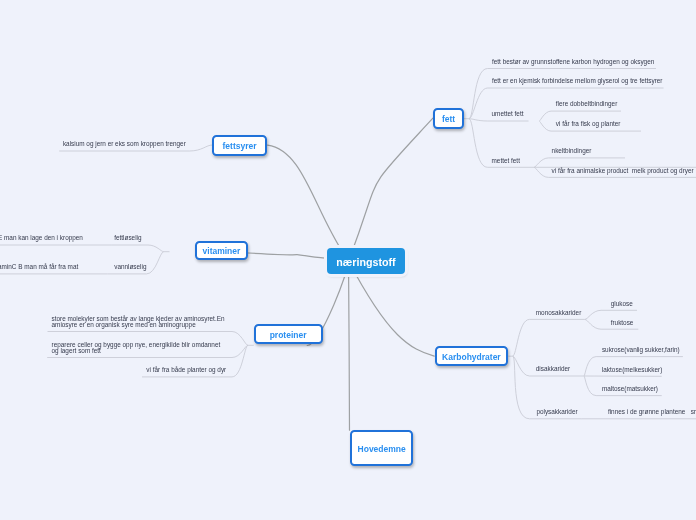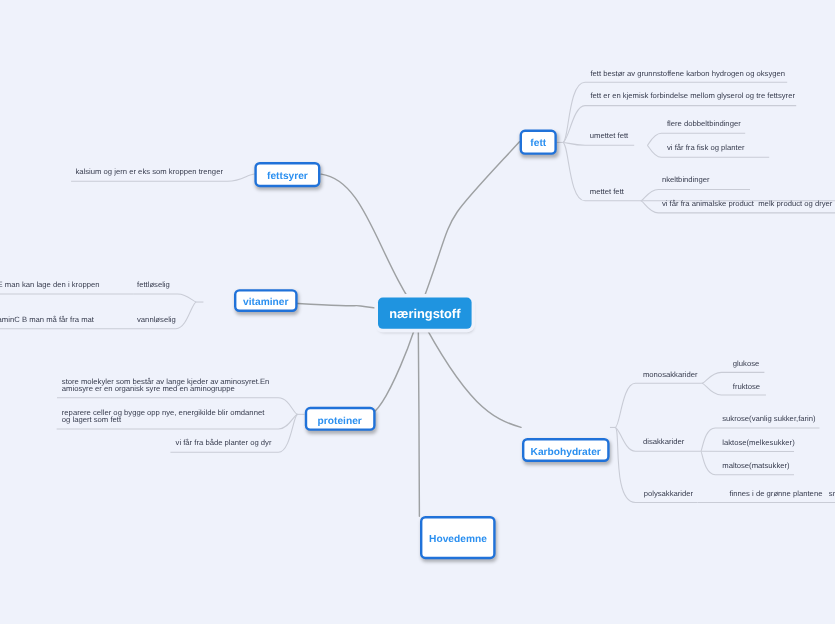--- a/index.html
+++ b/index.html
@@ -58,36 +58,36 @@
         <path d="M512.6,356.2 C516.2947,356.2 520.205,376 529.5,376 L584,376"></path>
         <path d="M512.6,356.2 C517.4503,356.2 509.6783,418.8 529.5,418.8 L581.2,418.8"></path>
         <path d="M584.8,319.4 C587.9004,319.4 592.135,310.3 601.1,310.3 L637,310.3"></path>
         <path d="M584.8,319.4 C587.9193,319.4 592.135,329.2 601.1,329.2 L638.3,329.2"></path>
         <path d="M584,376 C585.2407000000001,376 586.7567,356.6 596.1,356.6 L682.9,356.6"></path>
         <path d="M584,376 L661.7,376.3"></path>
         <path d="M584,376 C585.2461,376 586.6903,395.6 596.1,395.6 L661.7,395.6"></path>
         <path d="M581.2,418.8 L700,418.8"></path>
       </g>
   </svg>
-  <div class="node root" style="left:315px;top:248.1px;width:78.0px;height:25.7px;">
+  <div class="node root" style="left:327px;top:248.1px;width:78.0px;height:25.7px;">
     <span>næringstoff</span>
   </div>
   <div class="node sub" style="left:433.3px;top:108.0px;width:30.6px;height:21.0px;">
     <span>fett</span>
   </div>
   <div class="node sub" style="left:211.9px;top:134.8px;width:55.3px;height:21.0px;">
     <span>fettsyrer</span>
   </div>
   <div class="node sub" style="left:169.5px;top:241.1px;width:53.9px;height:19px;margin-left:25px;">
     <span>vitaminer</span>
   </div>
-  <div class="node sub" style="left:253.6px;top:339px;width:59px;height:20.4px;">
+  <div class="node sub" style="left:253.6px;top:324px;width:69px;height:20.4px;">
     <span>proteiner</span>
   </div>
-  <div class="node sub" style="left:434.9px;top:345.6px;width:73.0px;height:20.4px;margin-top:19px;">
+  <div class="node sub" style="left:434.9px;top:345.6px;width:73.0px;height:20.4px;">
     <span>Karbohydrater</span>
   </div>
   <div class="node sub" style="left:350.4px;top:430.0px;width:62.5px;height:36px;">
     <span>Hovedemne</span>
   </div>
   <div class="leaf" style="left:492.0px;top:58.8px;">fett bestør av grunnstoffene karbon hydrogen og oksygen</div>
   <div class="leaf" style="left:492.0px;top:78.3px;">fett er en kjemisk forbindelse mellom glyserol og tre fettsyrer</div>
   <div class="leaf" style="left:491.5px;top:111.3px;">umettet fett</div>
   <div class="leaf" style="left:555.8px;top:101.4px;">flere dobbeltbindinger</div>
   <div class="leaf" style="left:555.8px;top:121.4px;">vi får fra fisk og planter</div>

